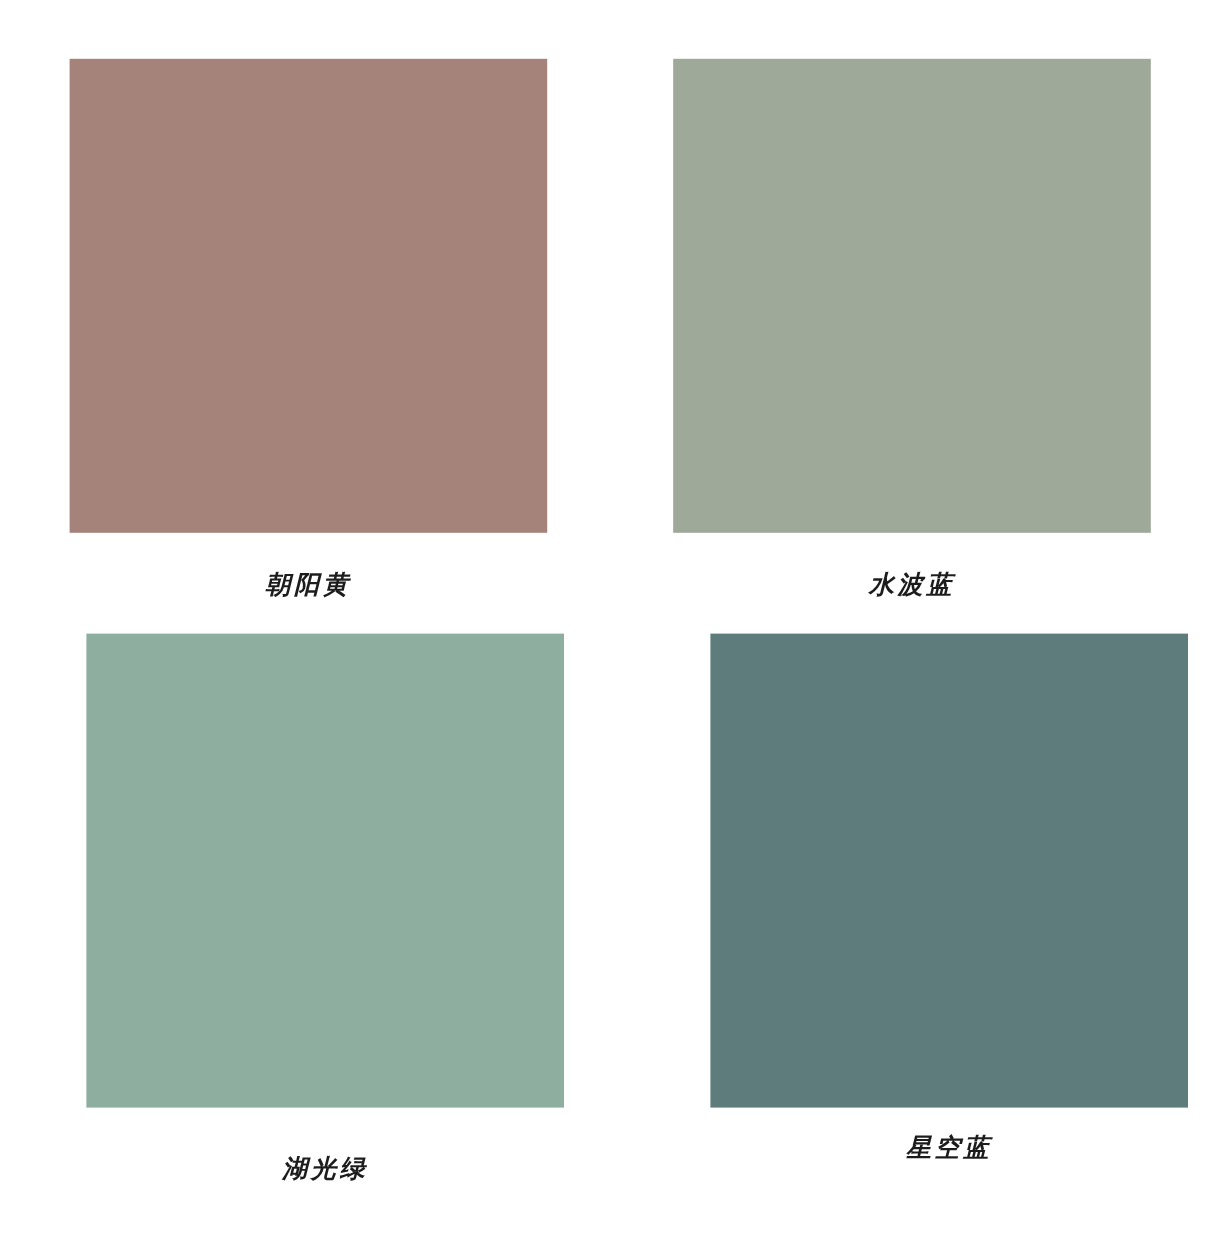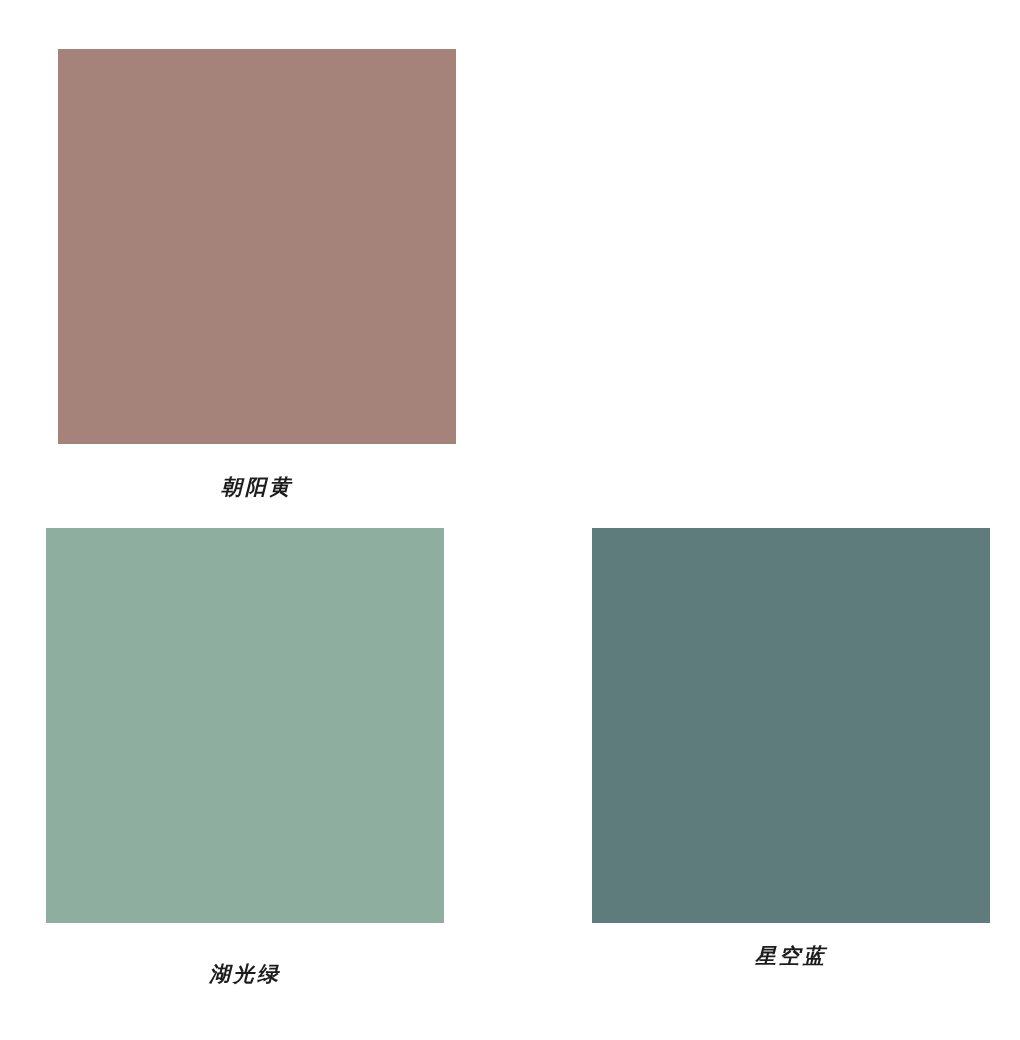--- a/index.html
+++ b/index.html
@@ -40,38 +40,42 @@
     color: #1c1c1c;
     font-style: italic;
     font-weight: 600;
     white-space: nowrap;
     text-align: center;
   }
 
   
   #cell-0 { left: 58px;  top: 49px;  }
   #cell-1 { left: 561px; top: 49px;  }
-  #cell-2 { left: 46px;  top: 528px; }
+  #cell-2 { left: 72px;  top: 528px; }
   #cell-3 { left: 561px; top: 528px; padding-left: 31px; }
 
   #cell-0 .swatch-label { margin-top: 32px; }
   #cell-1 .swatch-label { margin-top: 32px; }
   #cell-2 .swatch-label { margin-top: 40px; }
   #cell-3 .swatch-label { margin-top: 22px; }
 </style>
 </head>
 <body style="background: rgb(255, 255, 255);">
 
 <div id="palette-grid">
 
   <div class="swatch-cell" id="cell-0">
     <div class="swatch-chip" style="background-color: rgb(165, 131, 123);"></div>
     <div class="swatch-label" style="color: rgb(28, 28, 28);">朝阳黄</div>
   </div>
 
+  <div class="swatch-cell" id="cell-1">
+    <div class="swatch-chip" style="background-color: rgb(158, 169, 154);"></div>
+    <div class="swatch-label" style="color: rgb(28, 28, 28);">水波蓝</div>
+  </div>
 
   <div class="swatch-cell" id="cell-2">
     <div class="swatch-chip" style="background-color: rgb(142, 175, 159);"></div>
     <div class="swatch-label" style="color: rgb(28, 28, 28);">湖光绿</div>
   </div>
 
   <div class="swatch-cell" id="cell-3">
     <div class="swatch-chip" style="background-color: rgb(95, 124, 124);"></div>
     <div class="swatch-label" style="color: rgb(28, 28, 28);">星空蓝</div>
   </div>

